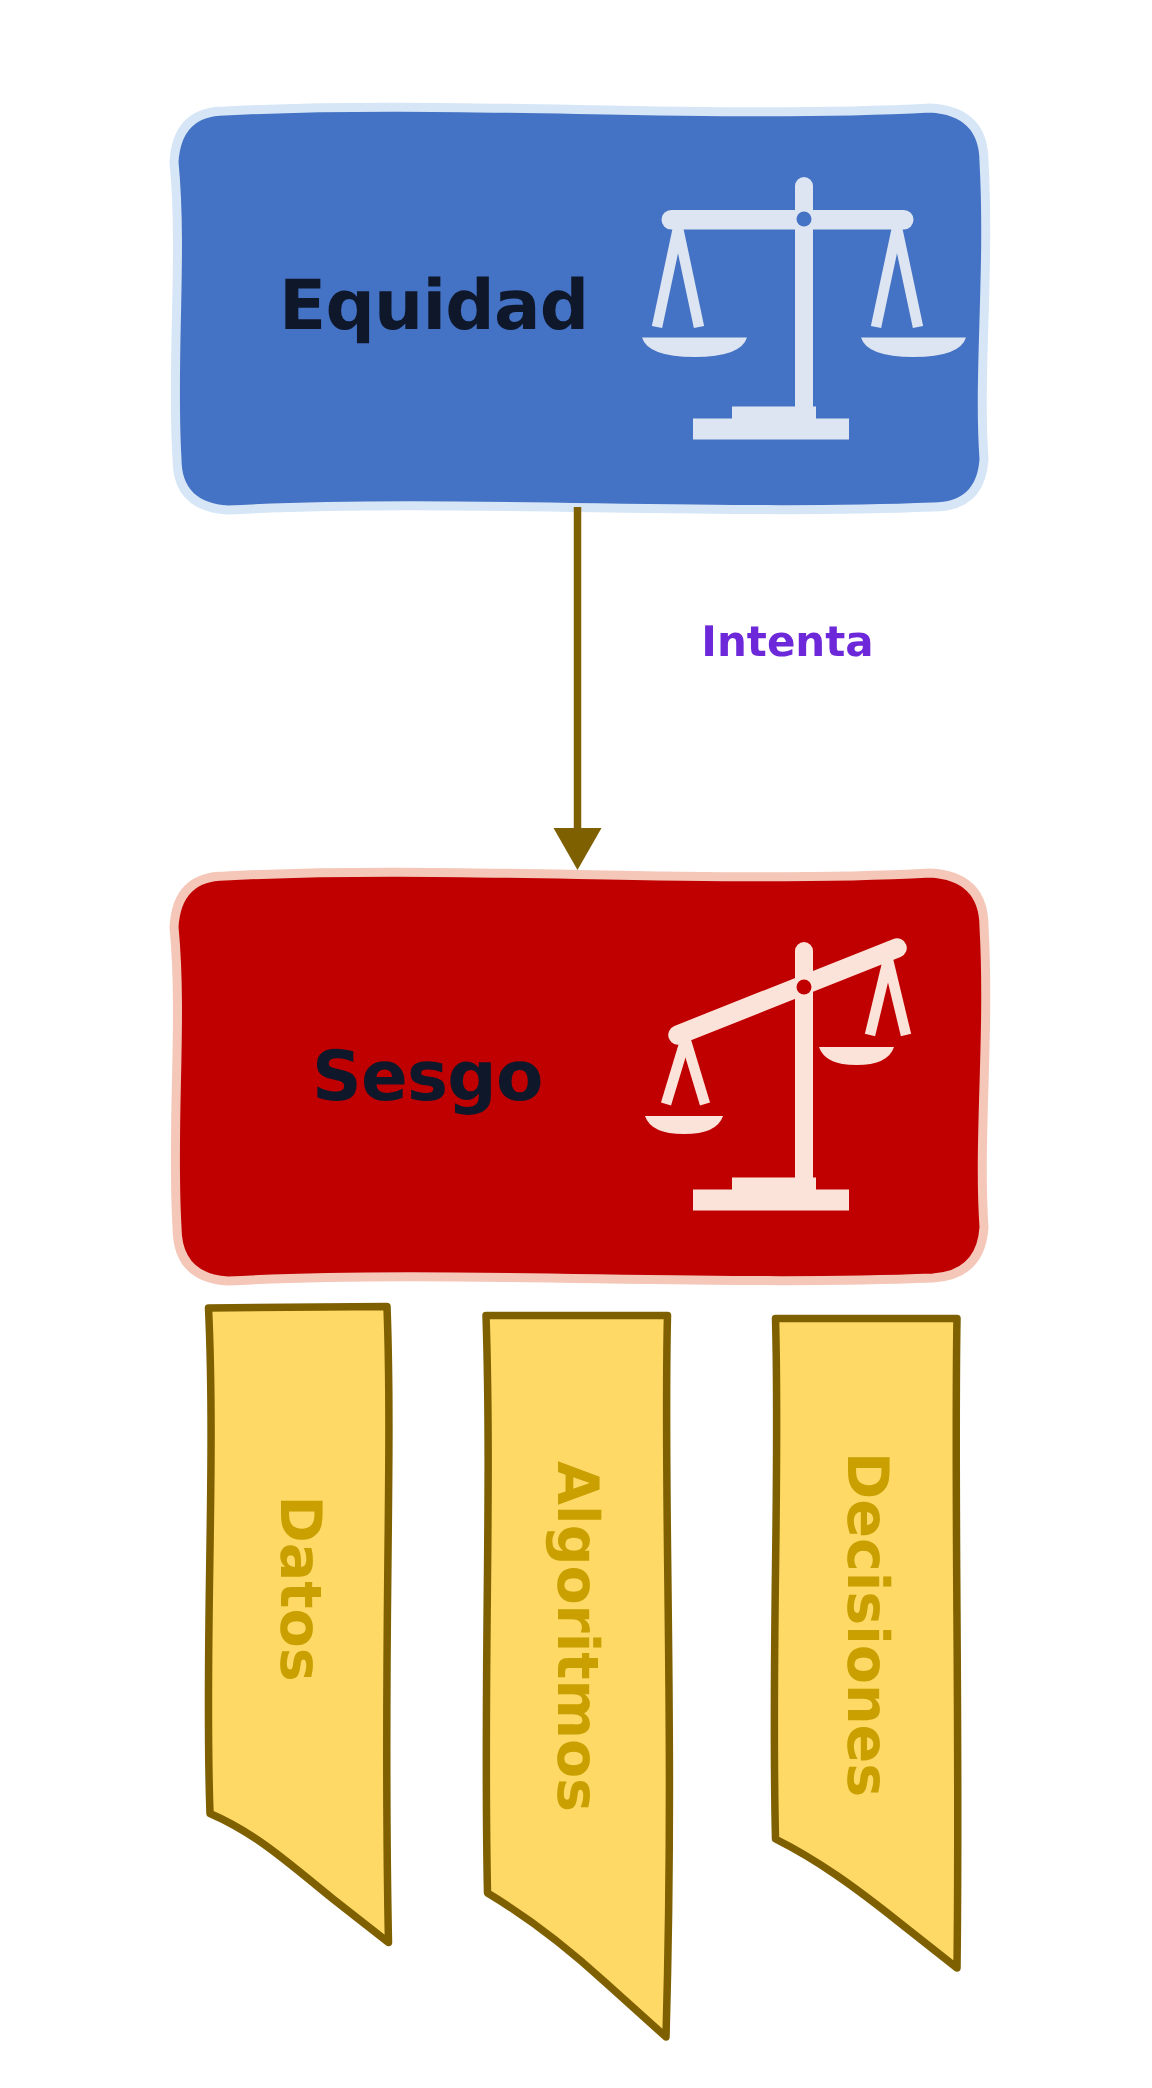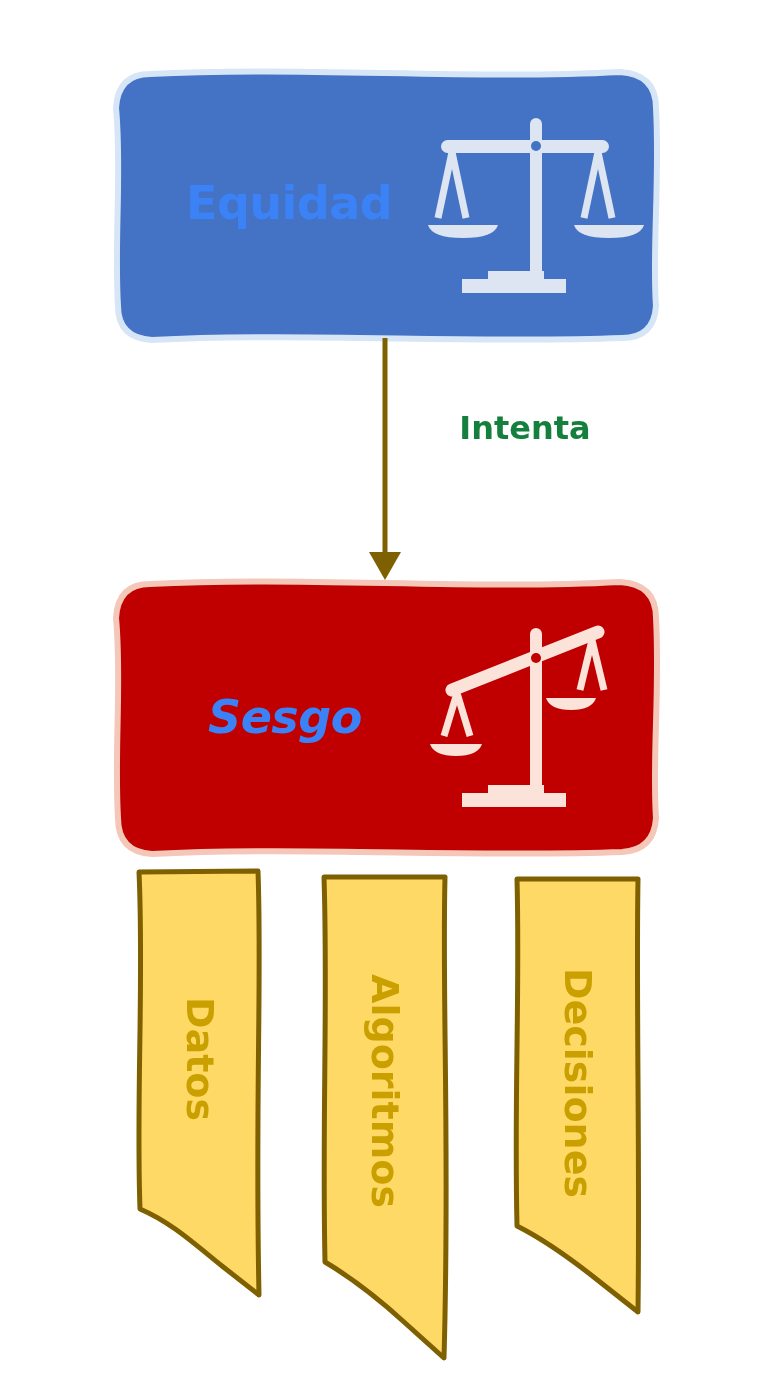--- a/index.html
+++ b/index.html
@@ -1,23 +1,23 @@
 <!DOCTYPE html>
 <html><head>
 <meta charset="utf-8">
 <style>
   html, body { margin: 0; padding: 0; background: #ffffff; }
   body { width: 768px; height: 1392px; position: relative; overflow: hidden;
          font-family: "DejaVu Sans", "Liberation Sans", sans-serif; }
   .layer { position: absolute; left: 0; top: 0; width: 768px; height: 1392px; }
   .node { position: absolute; }
-  .node-label { position: absolute; color: #3b82f6; font-weight: bold; font-size: 46px;
+  .node-label { position: absolute; color: #0f172a; font-weight: bold; font-size: 46px;
                 letter-spacing: -0.5px; white-space: nowrap; }
   .edge-label { position: absolute; left: 420px; top: 400px; width: 210px; text-align: center;
-                font-weight: bold; font-size: 32px; line-height: 56px; color: #15803d; }
+                font-weight: bold; font-size: 28px; line-height: 56px; color: #6d28d9; }
   .banner-text { position: absolute; font-weight: bold; font-size: 38px; color: #C9A000;
                  white-space: nowrap; transform-origin: center center; }
 </style>
 </head>
 <body>
 
 <svg class="layer" viewBox="0 0 768 1392" xmlns="http://www.w3.org/2000/svg">
 
   <g>
     <path d="M150,74 C300,66 470,80 620,72 Q656,74 656,108 C660,180 652,250 656,306 Q654,338 622,338 C470,344 300,332 152,340 Q118,338 118,306 C114,240 122,170 116,108 Q118,74 150,74 Z" fill="#4472C4" stroke="#D6E6F7" stroke-width="6"></path>
@@ -72,19 +72,19 @@
 </svg>
 
 <div class="node" style="left:118px;top:72px;width:538px;height:268px;">
   <span class="node-label" style="left:68px;top:104px;">Equidad</span>
 </div>
 
 <div class="edge-label">
   <div>Intenta</div>
 </div>
 
-<div class="node" style="left:118px;top:582px;width:538px;height:272px;font-style:italic;">
+<div class="node" style="left:118px;top:582px;width:538px;height:272px;">
   <span class="node-label" style="left:90px;top:108px;">Sesgo</span>
 </div>
 
 <div class="banner-text" style="left:140px;top:1035px;width:120px;text-align:center;transform:rotate(90deg);">Datos</div>
 <div class="banner-text" style="left:285px;top:1052px;width:200px;text-align:center;transform:rotate(90deg);">Algoritmos</div>
 <div class="banner-text" style="left:478px;top:1046px;width:200px;text-align:center;transform:rotate(90deg);">Decisiones</div>
 
 </body></html>

